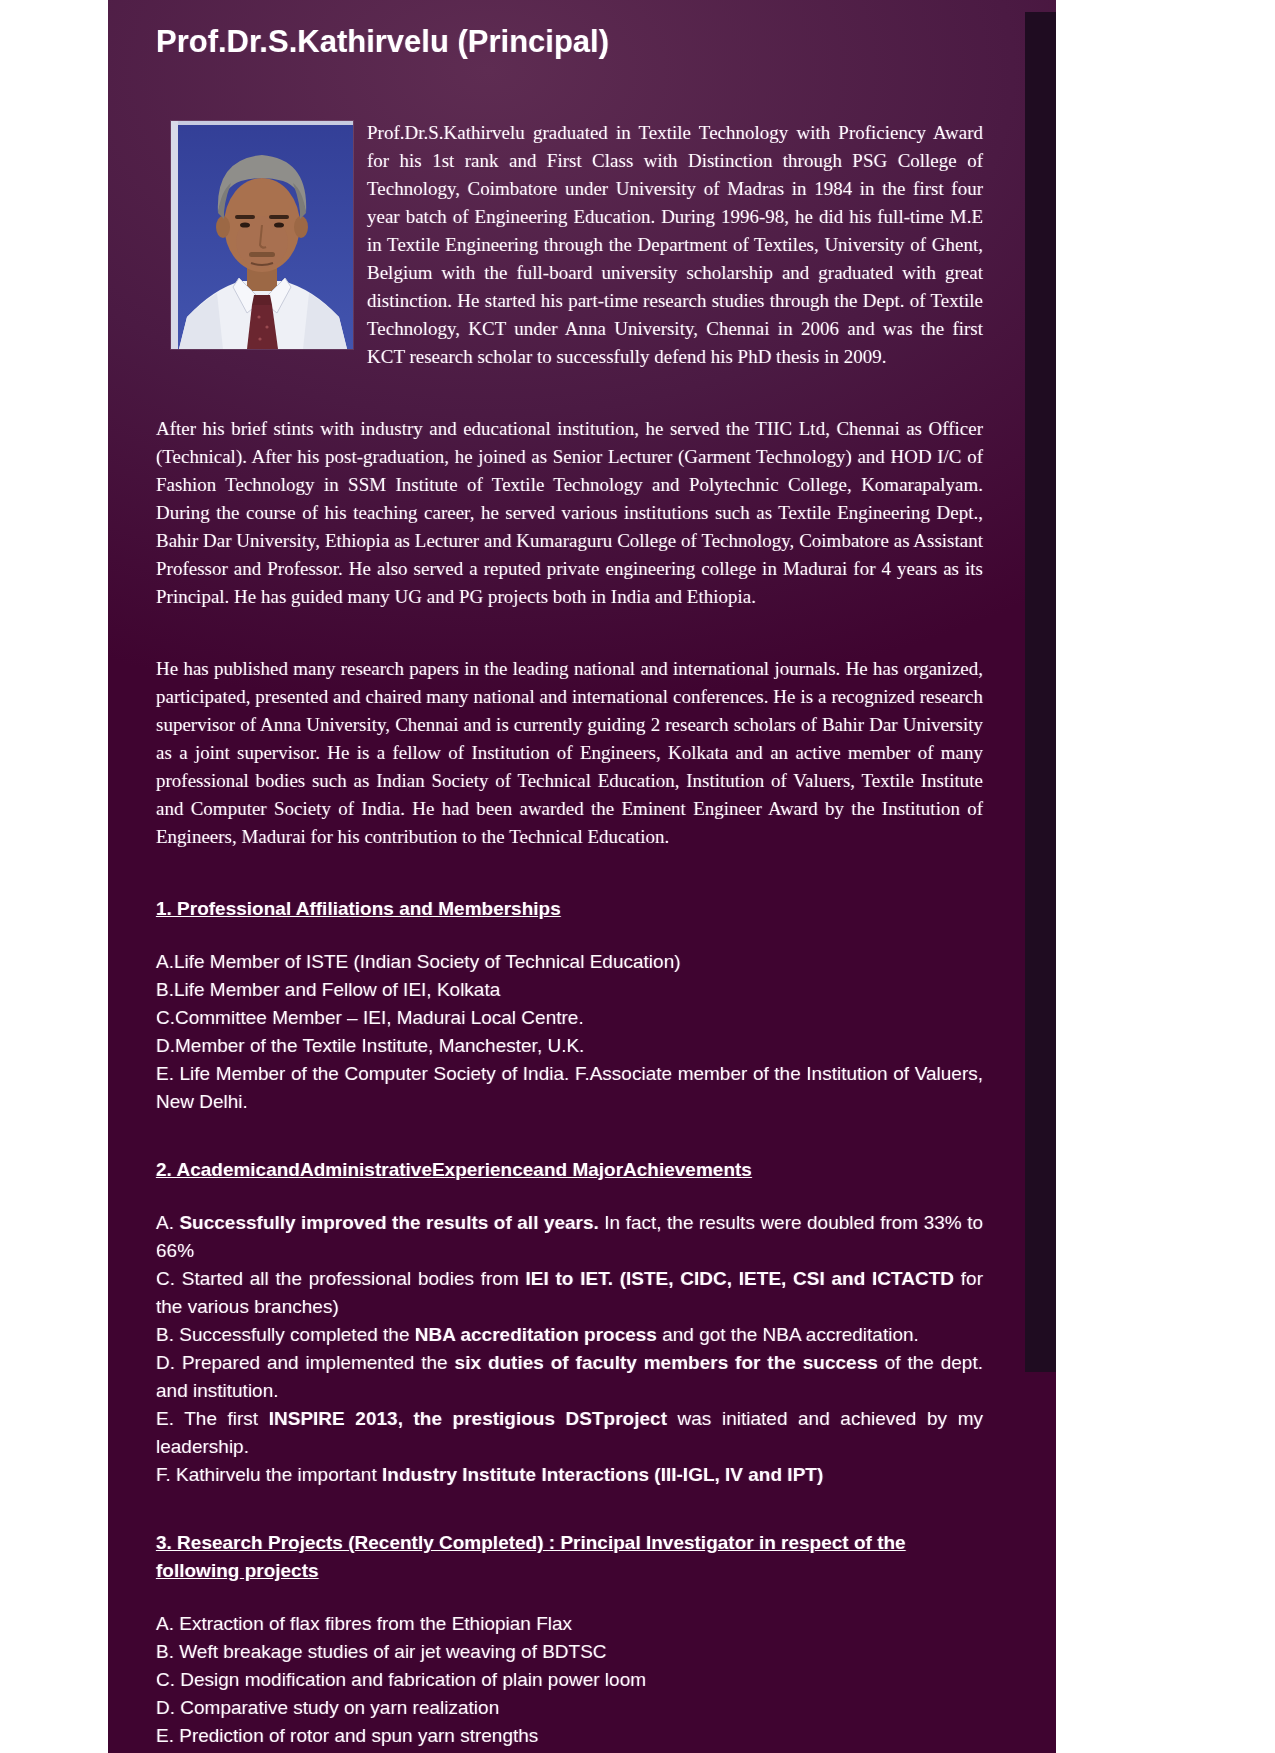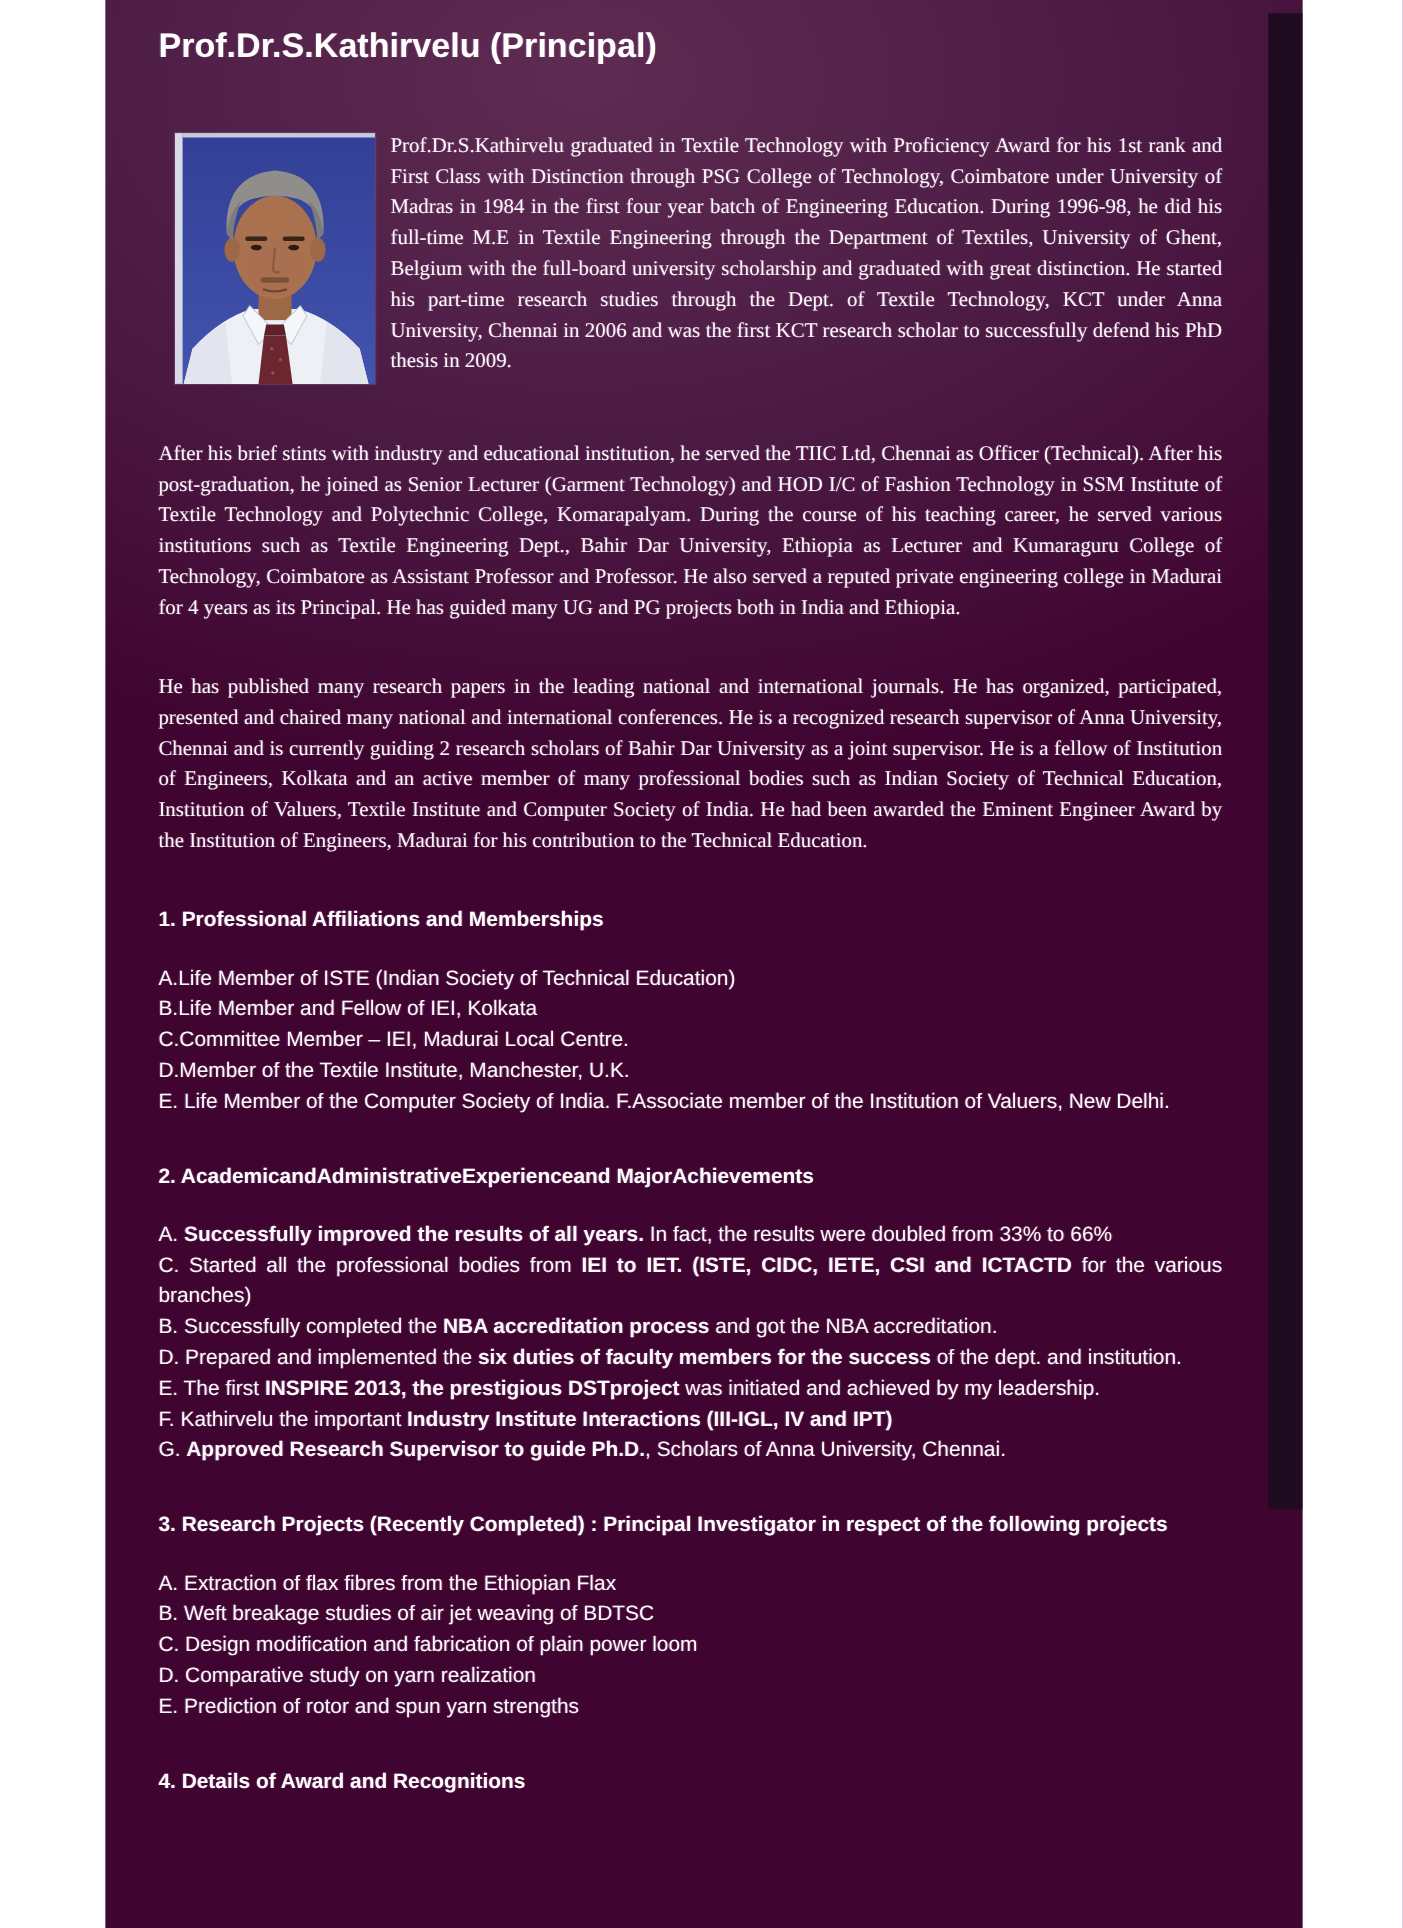--- a/index.html
+++ b/index.html
@@ -12,23 +12,23 @@
     font-family: "Liberation Sans", sans-serif;
   }
   .page {
     position: relative;
     width: 1275px;
     height: 1753px;
     background: #ffffff;
   }
   .panel {
     position: absolute;
-    left: 96px;
+    left: 108px;
     top: 0;
-    width: 1088px;
+    width: 948px;
     height: 1753px;
     background: #3f0430;
     background-image: radial-gradient(ellipse 1250px 820px at 40% 70px,
       #5e2c52 0%, #4b1a43 42%, #3f0430 78%);
   }
   .strip {
     position: absolute;
     top: 12px;
     right: 0;
     width: 31px;
@@ -68,20 +68,21 @@
     margin: 2px 14px 6px 15px;
     display: block;
     box-shadow: 0 0 0 1px rgba(255,255,255,0.12);
   }
   .photo svg { display: block; width: 182px; height: 228px; }
   .section { margin: 40px 0 0 0; }
   .section h2 {
     font-weight: bold;
     margin: 0 0 25px 0;
     color: #ffffff;
+    text-decoration: underline;
   }
   .list-line {
     text-align: justify;
     margin: 0;
   }
   .b { font-weight: bold; }
 </style>
 </head>
 <body>
 
@@ -162,21 +163,20 @@
 
       <div class="section">
         <h2>2. AcademicandAdministrativeExperienceand MajorAchievements</h2>
         <div class="list">
             <div class="list-line"><span>A. </span><span class="b">Successfully improved the results of all years.</span><span> In fact, the results were doubled from 33% to 66%</span></div>
             <div class="list-line"><span>C. Started all the professional bodies from </span><span class="b">IEI to IET. (ISTE, CIDC, IETE, CSI and ICTACTD</span><span> for the various branches)</span></div>
             <div class="list-line"><span>B. Successfully completed the </span><span class="b">NBA accreditation process</span><span> and got the NBA accreditation.</span></div>
             <div class="list-line"><span>D. Prepared and implemented the </span><span class="b">six duties of faculty members for the success</span><span> of the dept. and institution.</span></div>
             <div class="list-line"><span>E. The first </span><span class="b">INSPIRE 2013, the prestigious DSTproject</span><span> was initiated and achieved by my leadership.</span></div>
             <div class="list-line"><span>F. Kathirvelu the important </span><span class="b">Industry Institute Interactions (III-IGL, IV and IPT)</span></div>
-            <div class="list-line"><span>G. </span><span class="b">Approved Research Supervisor to guide Ph.D.</span><span>, Scholars of Anna University, Chennai.</span></div>
           </div>
       </div>
 
       <div class="section">
         <h2>3. Research Projects (Recently Completed) : Principal Investigator in respect of the following projects</h2>
         <div class="list">
             <div class="list-line">A. Extraction of flax fibres from the Ethiopian Flax</div>
             <div class="list-line">B. Weft breakage studies of air jet weaving of BDTSC</div>
             <div class="list-line">C. Design modification and fabrication of plain power loom</div>
             <div class="list-line">D. Comparative study on yarn realization</div>

